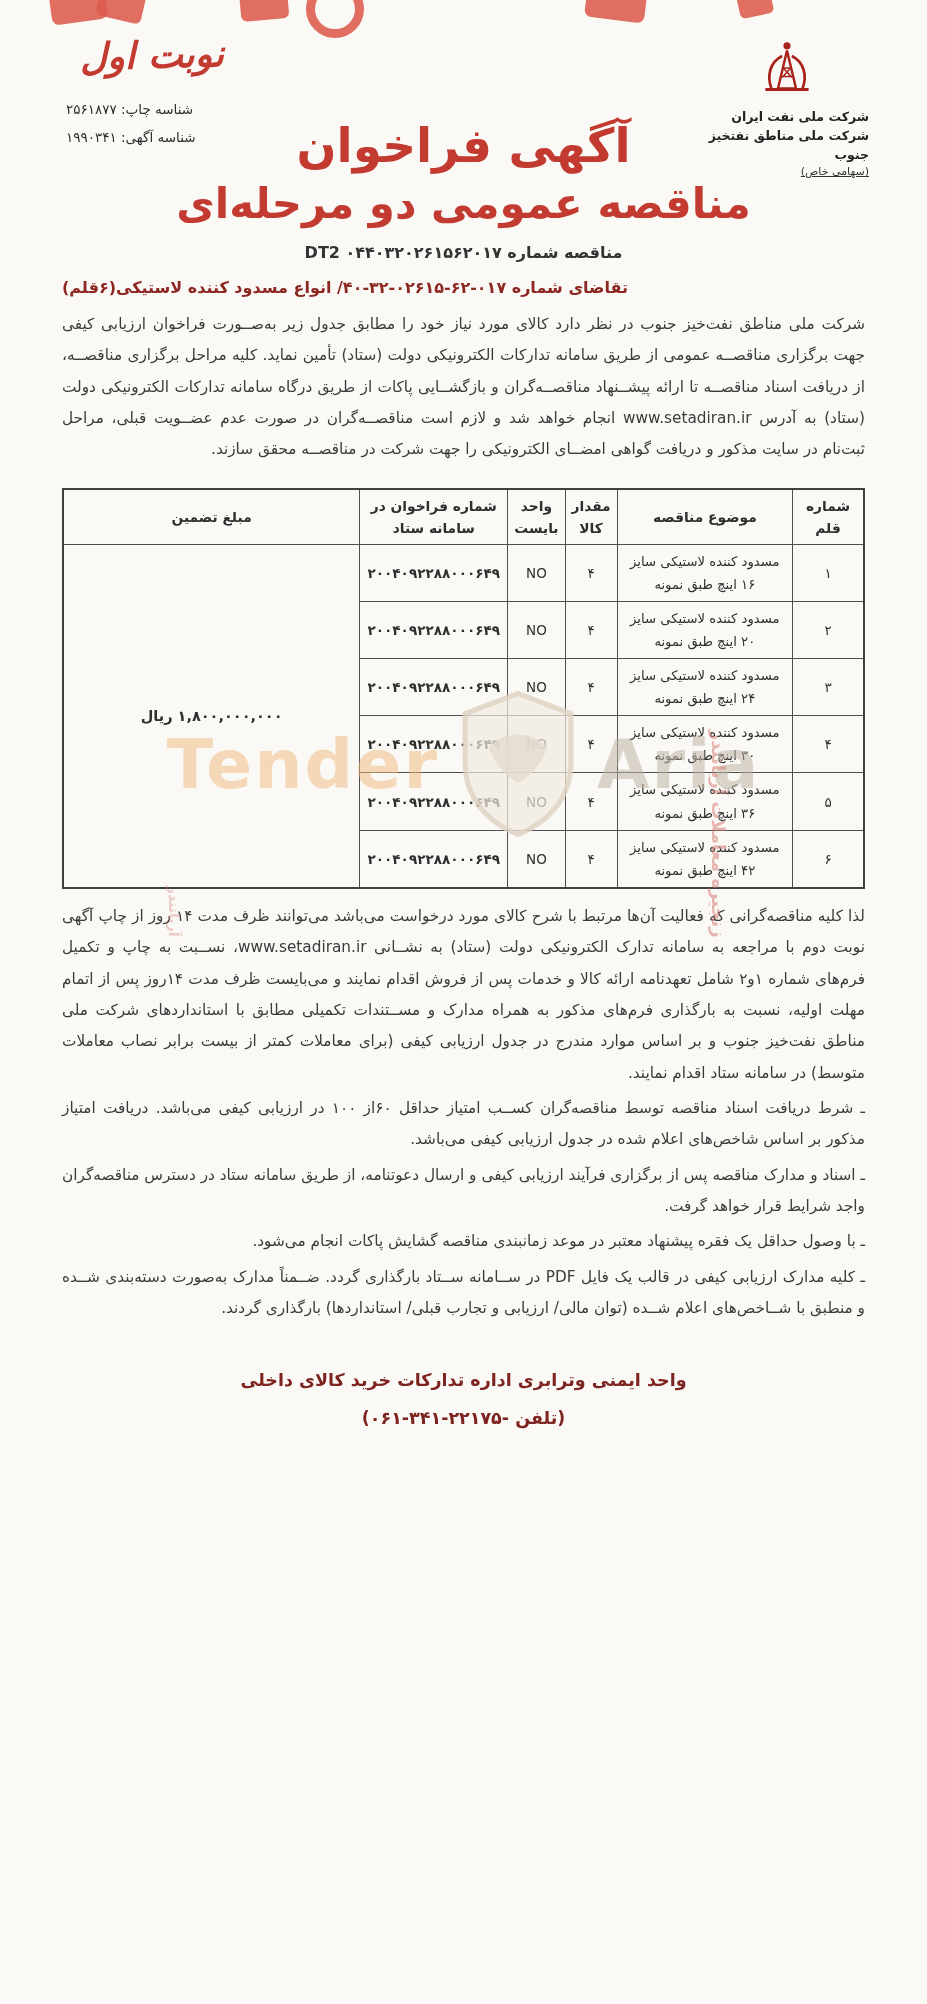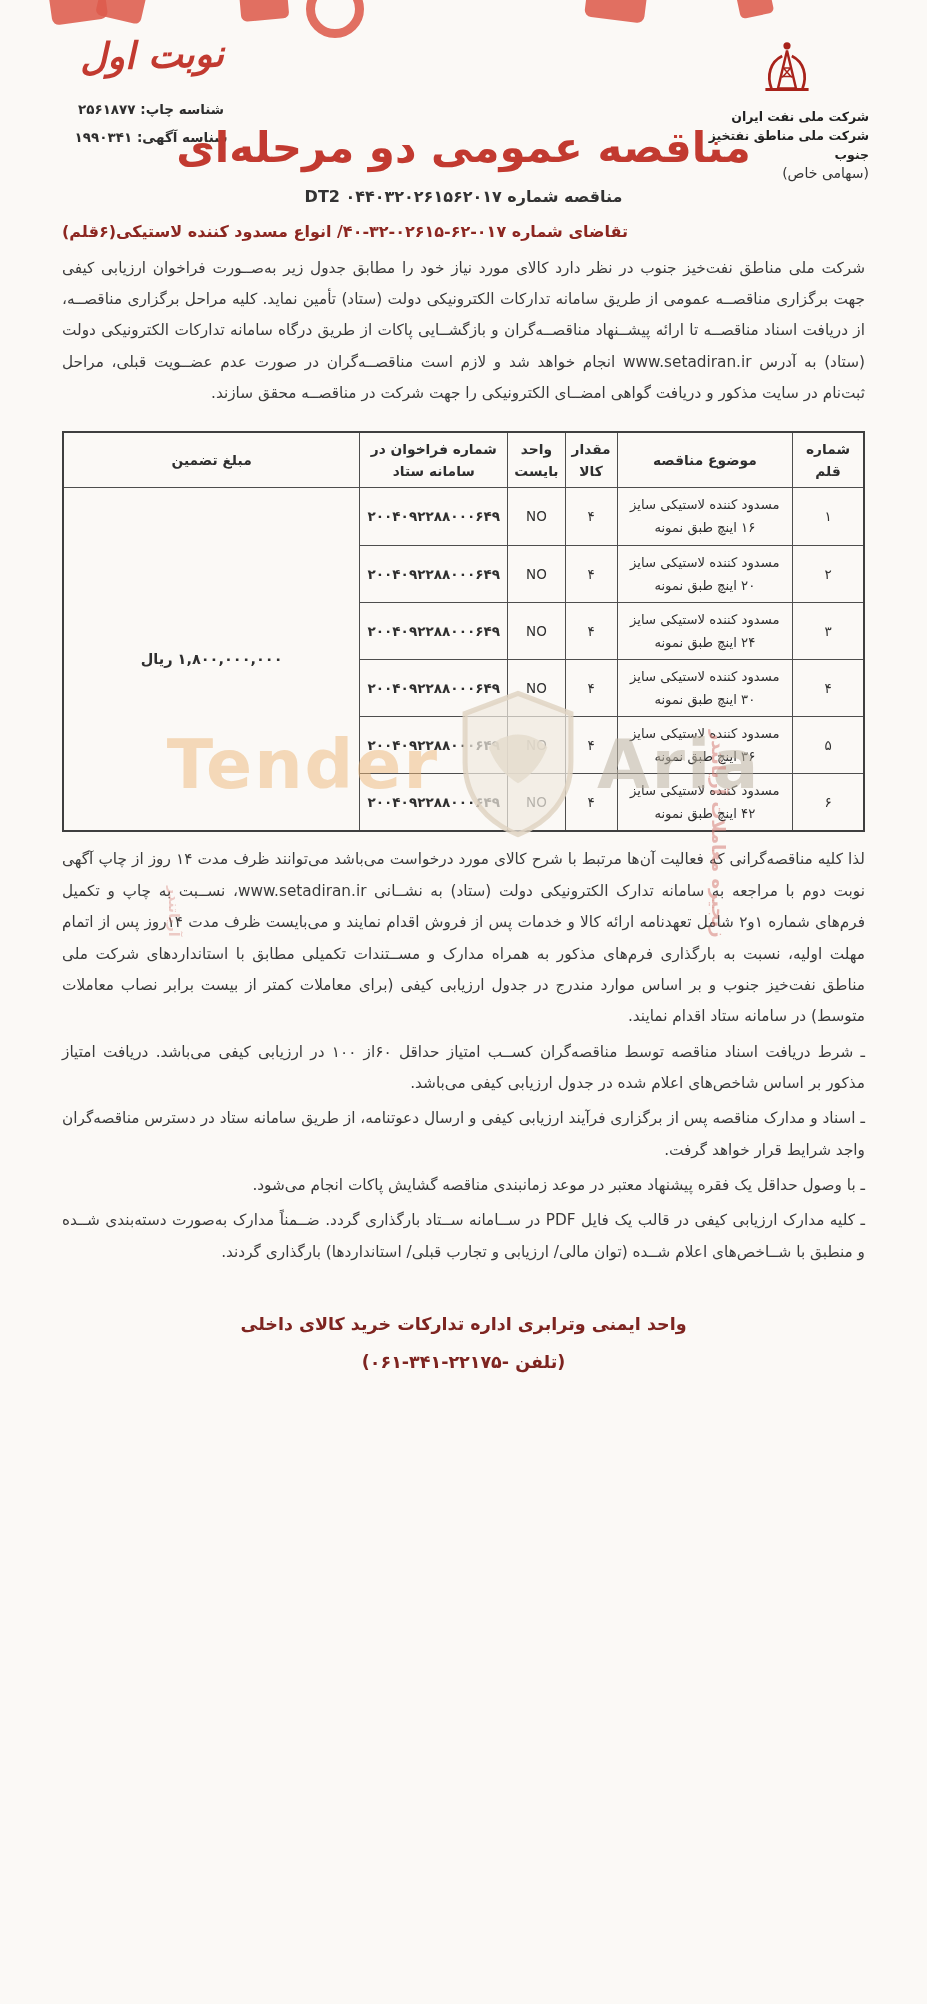--- a/index.html
+++ b/index.html
@@ -14,26 +14,26 @@
   
   .stamp{position:absolute;background:#dd5b4c;opacity:.88;}
   .stamp.ring{background:transparent;border:9px solid #dd5b4c;border-radius:50%;}
   
   .header{position:absolute;top:26px;left:62px;right:58px;height:150px;}
   .nobat{
     position:absolute;left:18px;top:8px;
     font-size:37px;font-weight:bold;font-style:italic;
     color:#c23a30;letter-spacing:1px;transform:rotate(-1.5deg);
   }
-  .ids{position:absolute;left:4px;top:70px;width:170px;text-align:center;
-       font-size:13.5px;font-weight:bold;color:#2e2e2e;line-height:2.05;}
+  .ids{position:absolute;left:4px;top:70px;width:170px;text-align:left;
+       font-size:13.5px;font-weight:normal;color:#2e2e2e;line-height:2.05;}
   .brand{position:absolute;right:0;top:12px;width:165px;}
   .brand svg{display:block;margin:0 auto 4px auto;}
   .brand-l1,.brand-l2{font-size:12.5px;font-weight:bold;color:#222;line-height:1.5;}
-  .brand-l3{font-size:14px;color:#333;line-height:1.4;}
+  .brand-l3{font-size:11px;color:#333;line-height:1.4;text-decoration:underline;}
   
   .content{position:absolute;top:118px;left:62px;right:62px;z-index:2;}
   .title1{text-align:center;color:#c23a30;font-size:47px;font-weight:bold;line-height:1.2;}
   .title2{text-align:center;color:#c23a30;font-size:42px;font-weight:bold;line-height:1.25;margin-top:4px;}
   .tender-no{text-align:center;font-size:16px;font-weight:bold;color:#333;margin-top:12px;}
   .demand{font-size:16px;font-weight:bold;color:#8d2721;margin-top:16px;text-align:left;}
   .para{font-size:15.3px;line-height:2.05;text-align:justify;margin:12px 0 0 0;color:#3b3b3b;}
   
   table{width:100%;border-collapse:collapse;margin-top:22px;border:2px solid #3f3f3f;background:transparent;}
   th,td{border:1px solid #4e4e4e;padding:5px 6px;text-align:center;vertical-align:middle;color:#2f2f2f;}
@@ -83,20 +83,21 @@
         <path d="M76 84 C84 62 78 40 58 30" stroke="#a8221a" stroke-width="4.5" fill="none"></path>
         <path d="M14 86 H86" stroke="#a8221a" stroke-width="5"></path>
       </svg>
       <div class="brand-l1">شرکت ملی نفت ایران</div>
       <div class="brand-l2">شرکت ملی مناطق نفتخیز جنوب</div>
       <div class="brand-l3">(سهامی خاص)</div>
     </div>
   </div>
 
   <div class="content">
+    <div class="title1">آگهی فراخوان</div>
     <div class="title2">مناقصه عمومی دو مرحله‌ای</div>
     <div class="tender-no">مناقصه شماره DT2 ۰۴۴۰۳۲۰۲۶۱۵۶۲۰۱۷</div>
     <div class="demand">تقاضای شماره ۰۱۷-۶۲-۰۲۶۱۵-۳۲-۴۰/ انواع مسدود کننده لاستیکی(۶قلم)</div>
 
     <p class="para">شرکت ملی مناطق نفت‌خیز جنوب در نظر دارد کالای مورد نیاز خود را مطابق جدول زیر به‌صــورت فراخوان ارزیابی کیفی جهت برگزاری مناقصــه عمومی از طریق سامانه تدارکات الکترونیکی دولت (ستاد) تأمین نماید. کلیه مراحل برگزاری مناقصــه، از دریافت اسناد مناقصــه تا ارائه پیشــنهاد مناقصــه‌گران و بازگشــایی پاکات از طریق درگاه سامانه تدارکات الکترونیکی دولت (ستاد) به آدرس www.setadiran.ir انجام خواهد شد و لازم است مناقصــه‌گران در صورت عدم عضــویت قبلی، مراحل ثبت‌نام در سایت مذکور و دریافت گواهی امضــای الکترونیکی را جهت شرکت در مناقصــه محقق سازند.</p>
 
     <table>
       <colgroup>
         <col style="width:9%">
           <col style="width:22.5%">

